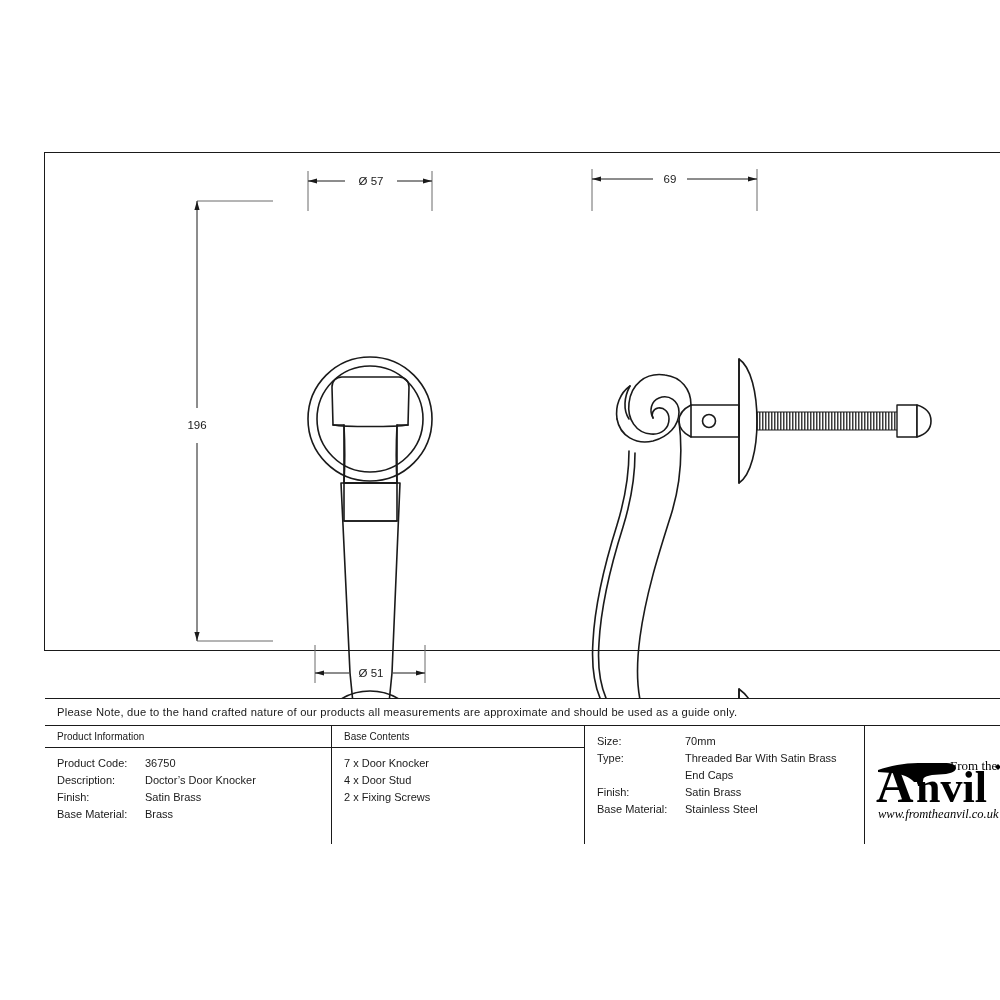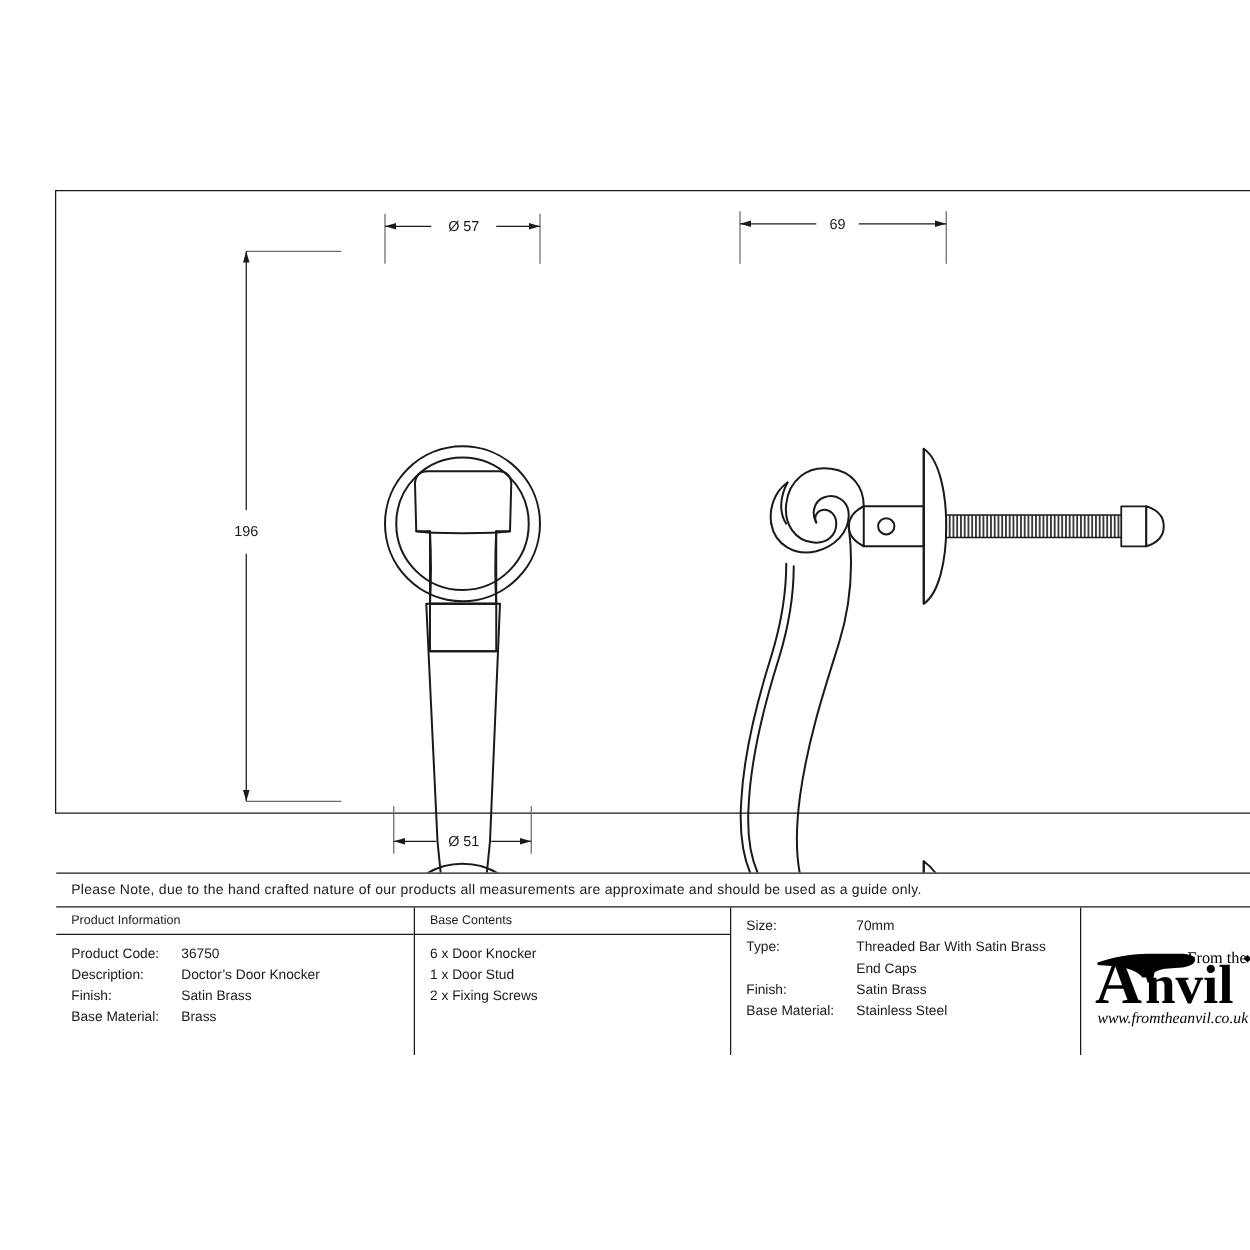--- a/index.html
+++ b/index.html
@@ -274,22 +274,22 @@
         <div class="kv">
           <div class="k">Base Material:</div>
           <div class="v">Brass</div>
         </div>
       </div>
     </div>
 
     <div class="col col-pack">
       <div class="col-head">Base Contents</div>
       <div class="col-body">
-        <div class="plain-line">6 x Door Knocker</div>
-        <div class="plain-line">1 x Door Stud</div>
+        <div class="plain-line">7 x Door Knocker</div>
+        <div class="plain-line">4 x Door Stud</div>
         <div class="plain-line">2 x Fixing Screws</div>
       </div>
     </div>
 
     <div class="col col-fix">
       <div class="col-body">
         <div class="kv">
           <div class="k">Size:</div>
           <div class="v">70mm</div>
         </div>

